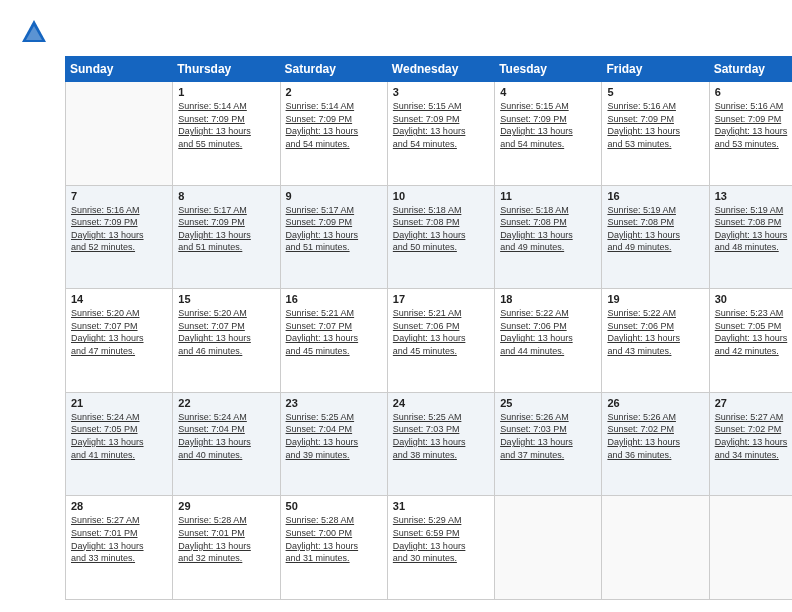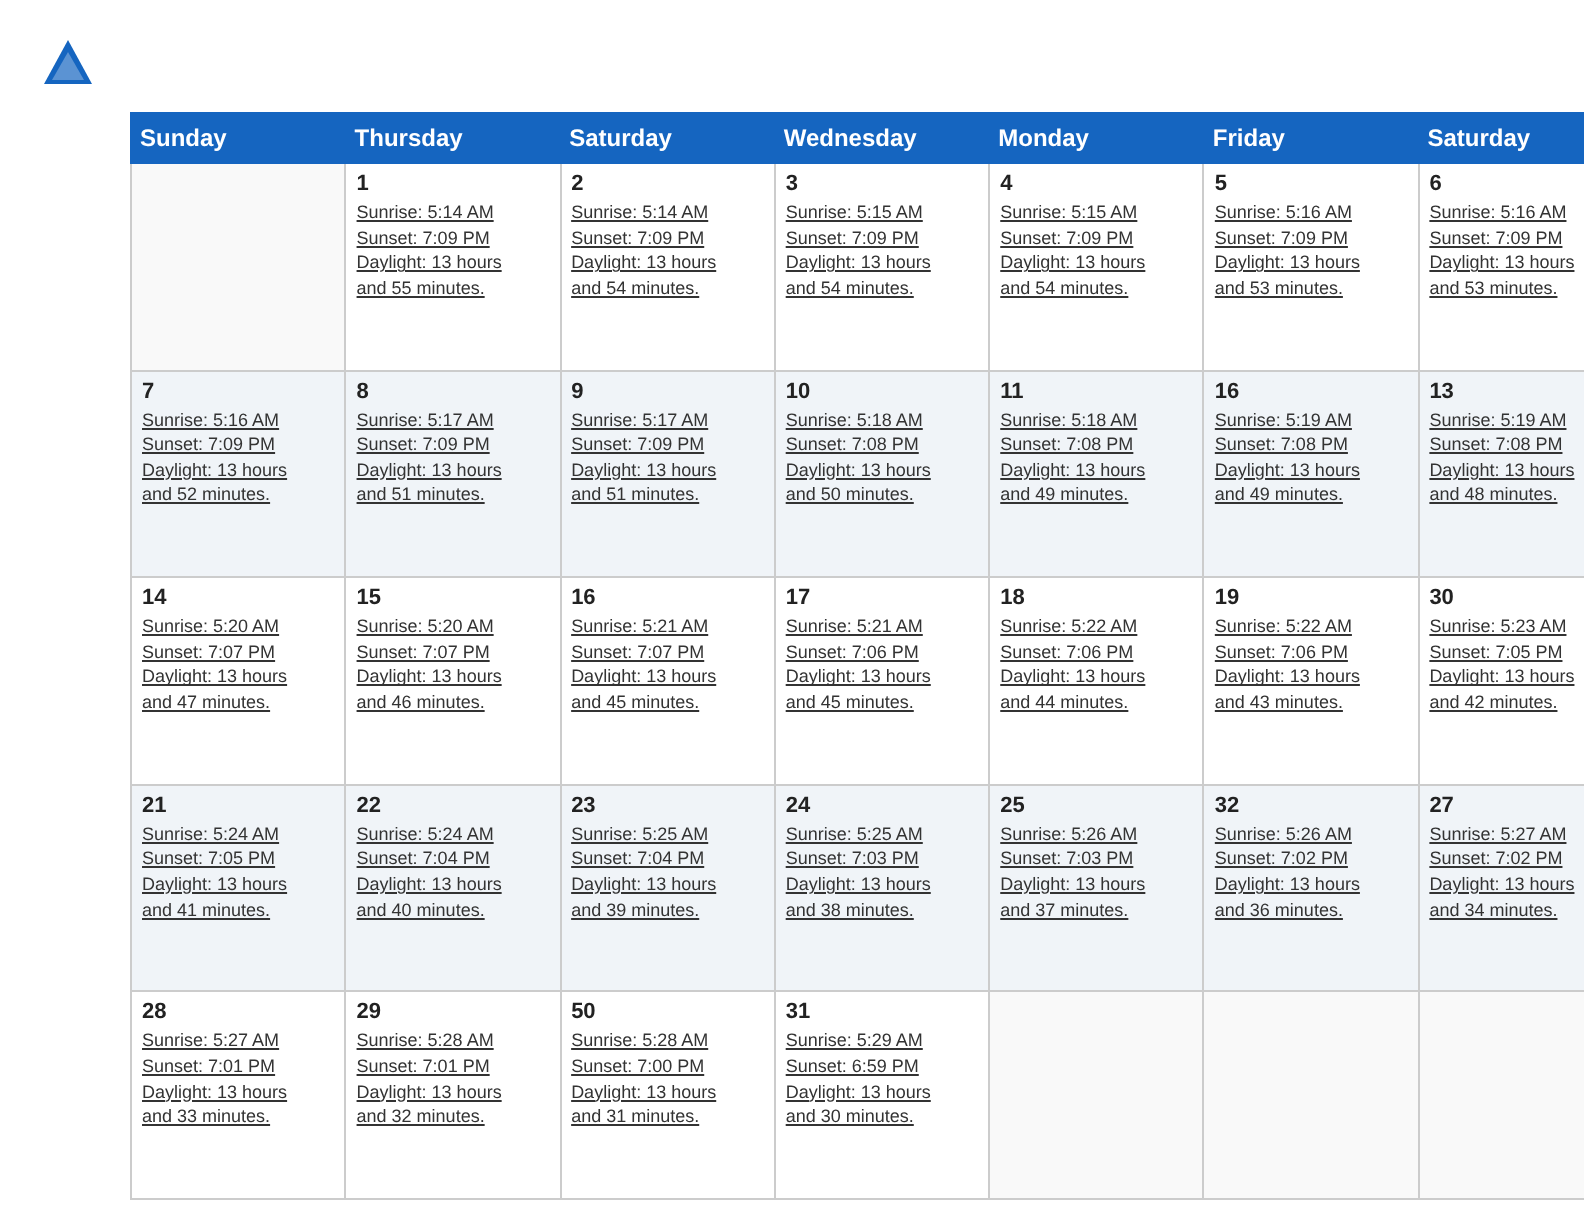--- a/index.html
+++ b/index.html
@@ -128,21 +128,21 @@
     </div>
   </div>
 
   <table class="calendar">
     <thead>
       <tr>
       <th>Sunday</th>
           <th>Thursday</th>
           <th>Saturday</th>
           <th>Wednesday</th>
-          <th>Monday</th>
+          <th>Tuesday</th>
           <th>Friday</th>
           <th>Saturday</th>
         </tr>
     </thead>
     <tbody id="calendar-body">
     <tr>
           <td class="empty-cell"></td>
           <td>
             <span class="day-number">1</span>
             <div class="day-info">Sunrise: 5:14 AM<br>Sunset: 7:09 PM<br>Daylight: 13 hours<br>and 55 minutes.</div>
@@ -243,21 +243,21 @@
           </td>
           <td>
             <span class="day-number">24</span>
             <div class="day-info">Sunrise: 5:25 AM<br>Sunset: 7:03 PM<br>Daylight: 13 hours<br>and 38 minutes.</div>
           </td>
           <td>
             <span class="day-number">25</span>
             <div class="day-info">Sunrise: 5:26 AM<br>Sunset: 7:03 PM<br>Daylight: 13 hours<br>and 37 minutes.</div>
           </td>
           <td>
-            <span class="day-number">32</span>
+            <span class="day-number">26</span>
             <div class="day-info">Sunrise: 5:26 AM<br>Sunset: 7:02 PM<br>Daylight: 13 hours<br>and 36 minutes.</div>
           </td>
           <td>
             <span class="day-number">27</span>
             <div class="day-info">Sunrise: 5:27 AM<br>Sunset: 7:02 PM<br>Daylight: 13 hours<br>and 34 minutes.</div>
           </td>
         </tr>
         <tr>
           <td>
             <span class="day-number">28</span>

